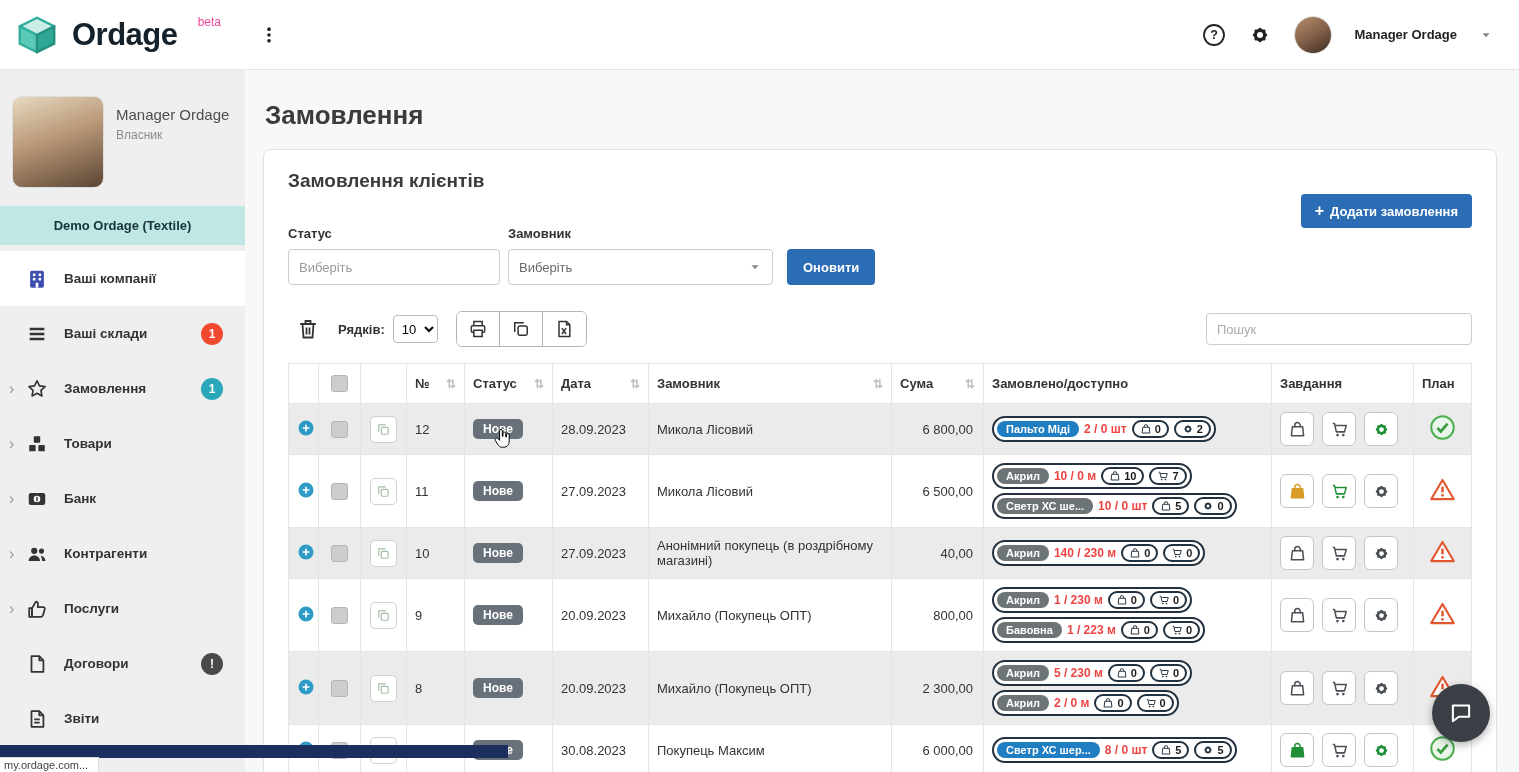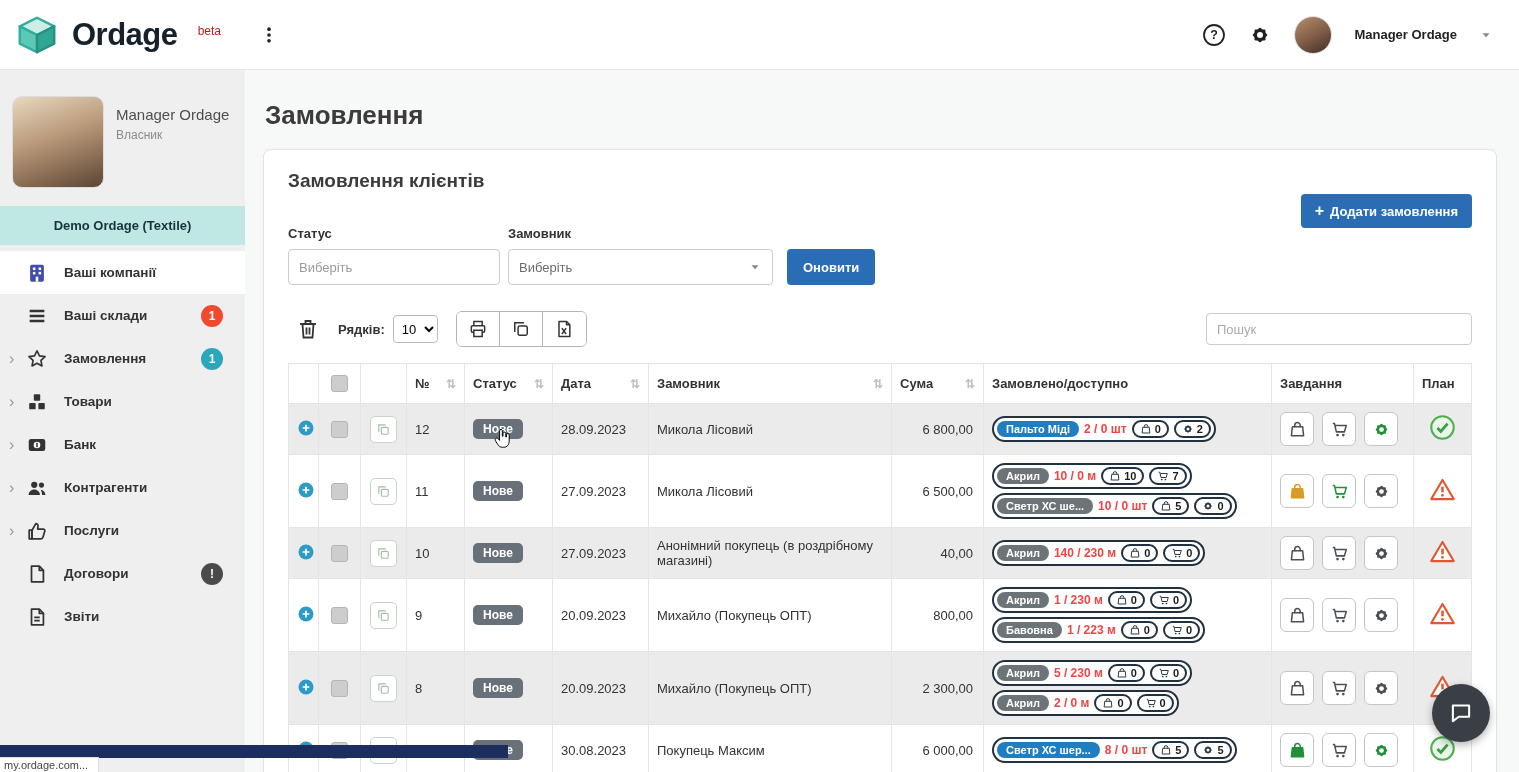--- a/index.html
+++ b/index.html
@@ -6,38 +6,38 @@
   html,body{width:1519px;height:772px;overflow:hidden}
   body{font-family:"Liberation Sans",sans-serif;background:#f7f8f8;position:relative;color:#333}
   .ic{display:inline-block;line-height:0}
   .ic svg{width:100%;height:100%;display:block}
 
   
   .topbar{position:absolute;top:0;left:0;right:0;height:70px;background:#fff;border-bottom:1px solid #e6e6e6;display:flex;align-items:center;z-index:20}
   .logo-wrap{width:245px;height:100%;display:flex;align-items:center;padding-left:14px;position:relative}
   .logo-ic{width:46px;height:46px}
   .logo-text{font-size:31px;font-weight:bold;color:#15212b;letter-spacing:-.5px;margin-left:12px}
-  .beta{position:absolute;top:24px;right:24px;font-size:12px;color:#b91c1c}
+  .beta{position:absolute;top:15px;right:24px;font-size:12px;color:#ec4899}
   .kebab{width:20px;height:24px;margin-left:14px;cursor:pointer}
   .topbar-right{margin-left:auto;display:flex;align-items:center;gap:22px;padding-right:26px}
   .tb-ic{width:24px;height:24px;color:#222;cursor:pointer}
   .avatar-sm{width:38px;height:38px;border-radius:50%;background:linear-gradient(150deg,#b98f6e 0%,#7d5b46 55%,#3c2d23 100%);border:1px solid #ddd;cursor:pointer}
   .user-name{font-size:13px;font-weight:bold;color:#222;cursor:pointer}
   .tb-caret{width:14px;height:14px;cursor:pointer}
 
   
   .sidebar{position:absolute;top:70px;left:0;width:245px;bottom:0;background:#efefef;z-index:10}
   .profile{display:flex;padding:26px 8px 18px 12px}
   .avatar-lg{width:92px;height:92px;border-radius:10px;background:linear-gradient(160deg,#e6d9c0 0%,#b99878 45%,#5c4534 100%);border:1px solid #ddd}
   .profile-meta{margin-left:12px;padding-top:10px}
   .profile-name{font-size:15px;color:#4e4e4e}
   .profile-role{font-size:12px;color:#8b8b8b;margin-top:5px}
   .company-band{background:#bfe7e4;text-align:center;font-weight:bold;font-size:13px;color:#17333c;padding:12px 6px;cursor:pointer}
   .nav{margin-top:6px}
-  .nav-item{position:relative;height:43px;display:flex;align-items:center;padding-left:26px;cursor:pointer}
+  .nav-item{position:relative;height:55px;display:flex;align-items:center;padding-left:26px;cursor:pointer}
   .nav-item.active{background:#fff}
   .chev{position:absolute;left:9px;color:#999;font-size:16px;line-height:1}
   .nav-icon{width:22px;height:22px;color:#333;flex:0 0 auto}
   .nav-label{margin-left:16px;font-size:13.5px;font-weight:600;color:#333}
   .badge{position:absolute;right:22px;min-width:22px;height:22px;border-radius:50%;color:#fff;font-size:12px;font-weight:bold;display:flex;align-items:center;justify-content:center}
 
   
   .main{position:absolute;top:70px;left:245px;right:0;bottom:0;background:#f7f8f8;padding:16px 22px 0 18px;overflow:hidden}
   .page-title{font-size:26px;font-weight:bold;color:#3b3b3b;margin:14px 0 18px 2px}
   .card{position:relative;background:#fff;border:1px solid #e2e2e2;border-radius:8px;padding:20px 24px;height:1200px;box-shadow:0 1px 2px rgba(0,0,0,.04)}

